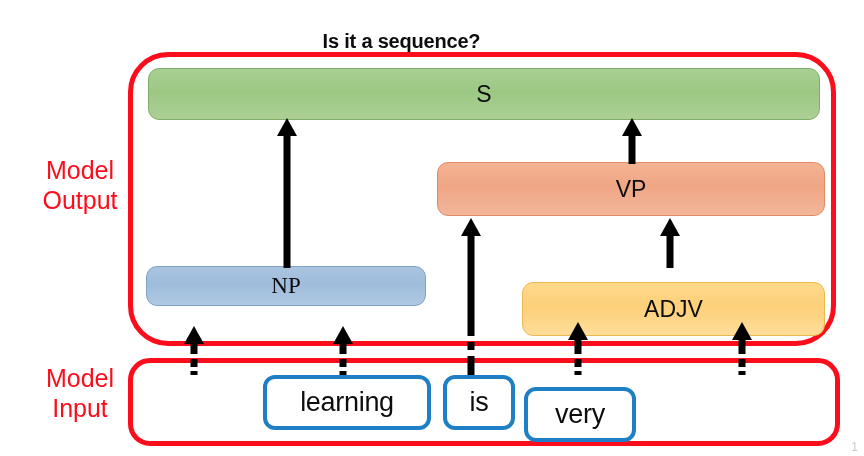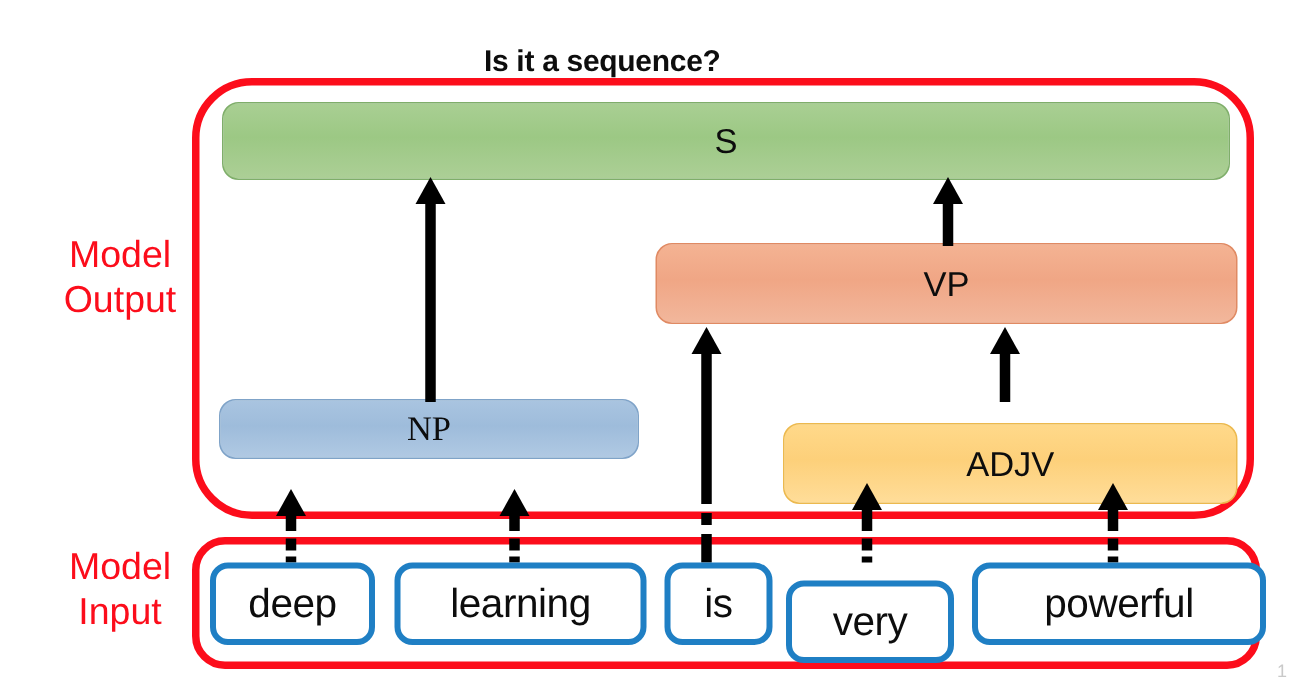--- a/index.html
+++ b/index.html
@@ -182,21 +182,19 @@
     <div class="s3" style="top:49px;height:4px;"></div>
   </div>
 
   <div class="arrow seg" style="left:732px;top:322px;width:20px;height:53px;">
     <div class="head"></div>
     <div class="s1" style="top:17px;height:15px;"></div>
     <div class="s2" style="top:37px;height:8px;"></div>
     <div class="s3" style="top:49px;height:4px;"></div>
   </div>
 
-  <div class="word" style="left:140px;width:110px;">deep</div>
   <div class="word" style="left:263px;width:168px;">learning</div>
   <div class="word" style="left:443px;width:72px;">is</div>
   <div class="word" style="left:524px;width:112px;margin-top:12px;">very</div>
-  <div class="word" style="left:648px;width:196px;">powerful</div>
 
   <div class="pagenum">1</div>
 
 </div>
 
 </body></html>

